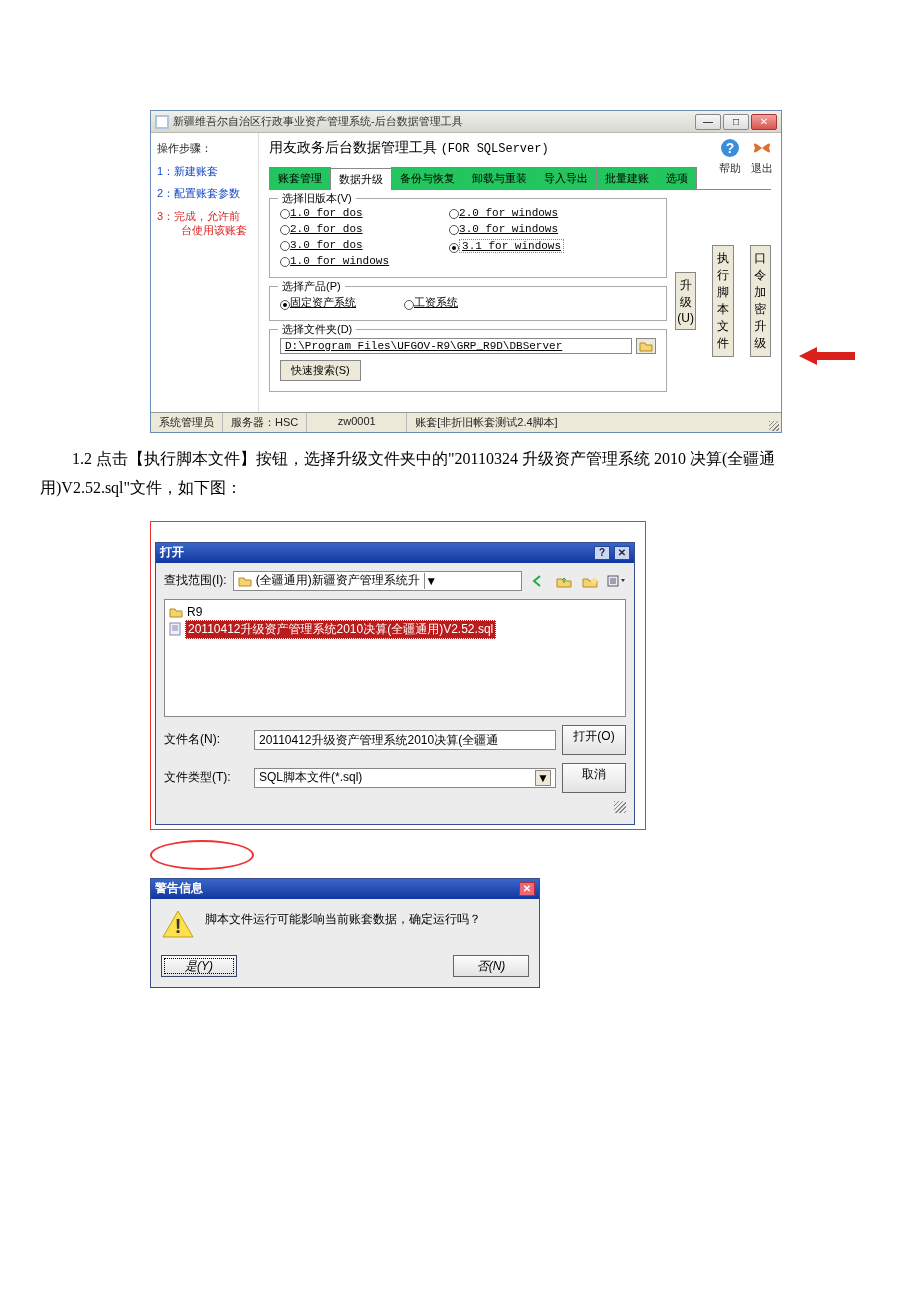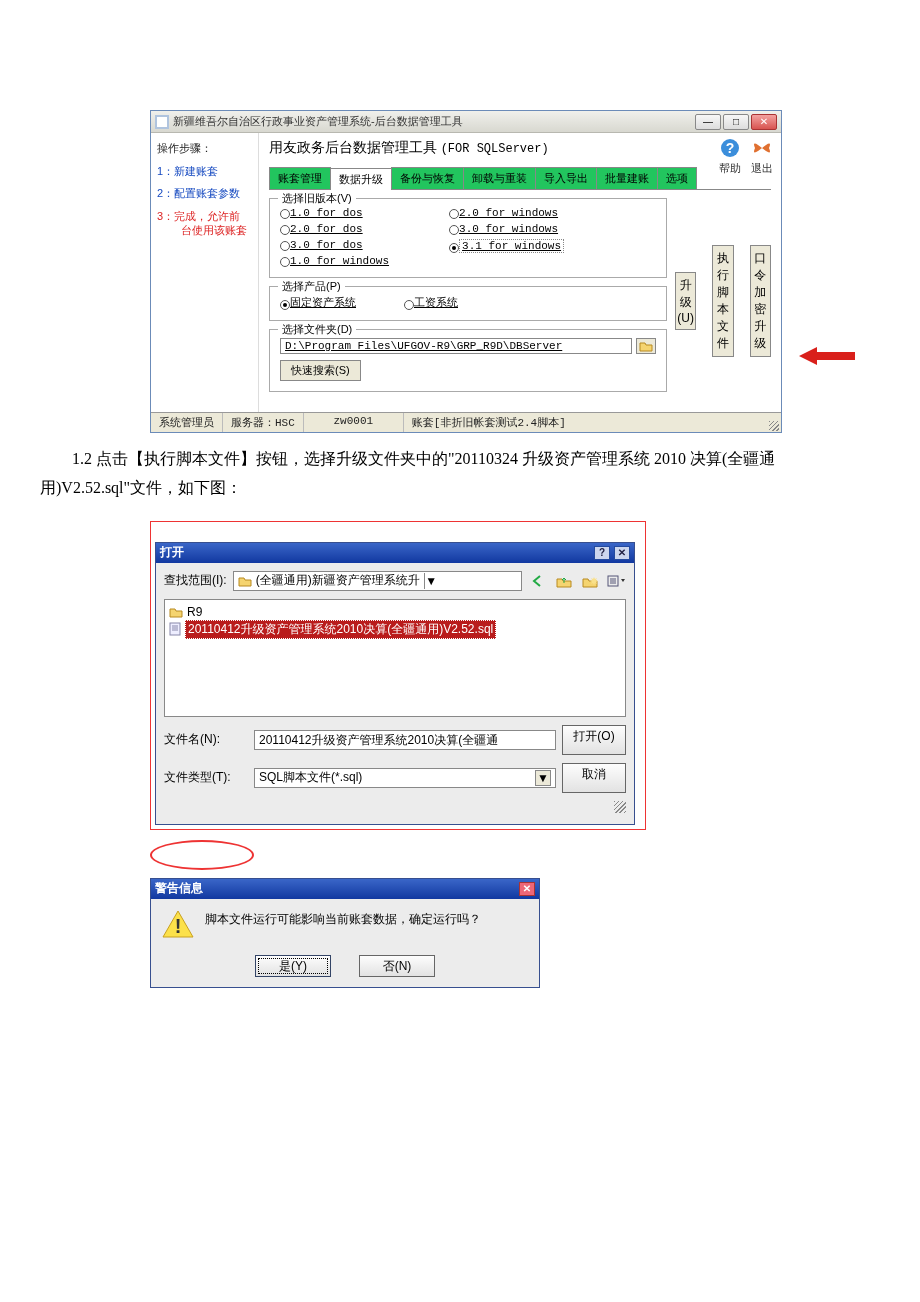--- a/index.html
+++ b/index.html
@@ -65,21 +65,21 @@
     .product-radio-row .radio-item { font-family:"SimSun",sans-serif; }
     .folder-row { display:flex; align-items:center; gap:4px; }
     .folder-input { border:1px solid #888; padding:1px 4px; font-family:"Courier New",monospace; font-size:11px; flex:1; background:#fff; }
     .browse-ic { width:20px; height:16px; border:1px solid #888; display:flex; align-items:center; justify-content:center; background:#ece9d8;}
     .mini-btn { border:1px solid #888; padding:2px 10px; background:#ece9d8; font-size:11px; margin-top:6px; display:inline-block; }
     .side-btn { width:92px; border:1px solid #888; background:#ece9d8; padding:4px 0; text-align:center; font-size:12px; }
 
     .red-arrow { position:absolute; right:-74px; top:212px; }
     .red-arrow svg { display:block; }
 
-    .win1-status { border-top:1px solid #999; background:#ece9d8; display:flex; font-size:11px; color:#222;font-family:Liberation Mono, monospace;}
+    .win1-status { border-top:1px solid #999; background:#ece9d8; display:flex; font-size:11px; color:#222;}
     .win1-status .sc { padding:2px 8px; border-right:1px solid #bbb; }
     .win1-status .sc.flex { flex:1; border-right:none; text-align:left; }
     .gripper { width:14px; display:flex; align-items:flex-end; justify-content:flex-end; padding:1px 2px; }
     .gripper span { display:block; width:10px; height:10px;
       background: repeating-linear-gradient(135deg,#888 0 1px,transparent 1px 3px);
     }
 
     
     .body-text { font-size:16px; line-height:1.8; margin:12px 0 18px 0; font-family:"SimSun",serif; }
     .body-text .indent { text-indent:2em; display:block; }
@@ -119,21 +119,21 @@
 
     
     .win3 { width:390px; margin:0 0 0 110px; border:1px solid #374f8f; }
     .win3-title { height:20px; background:linear-gradient(#3a66c8,#1138a0); color:#fff; font-weight:bold; font-size:12px; display:flex; align-items:center; padding:0 4px;}
     .win3-title span { flex:1; }
     .win3-close { width:16px; height:14px; background:#e67; border:1px solid #a33; color:#fff; font-size:10px; text-align:center; line-height:12px;}
     .win3-body { background:#ececec; padding:10px 10px 10px 10px; }
     .warn-row { display:flex; align-items:flex-start; gap:10px; }
     .warn-ic svg { display:block; }
     .warn-text { font-size:12px; padding-top:2px; }
-    .ync { display:flex; gap:28px; justify-content:center; margin-top:16px; }
+    .ync { display:flex; gap:28px; justify-content:space-between; margin-top:16px;font-style:italic; }
     .btn3 { width:76px; height:22px; border:1px solid #666; background:linear-gradient(#fdfdfd,#e2e2e2); font-size:12px; text-align:center; line-height:20px; }
     .btn3.def { outline:1px dotted #000; outline-offset:-4px; border:1px solid #346; }
   </style>
 </head>
 <body>
 
 <div class="page">
 
   <div class="win1">
     <div class="win1-titlebar">

